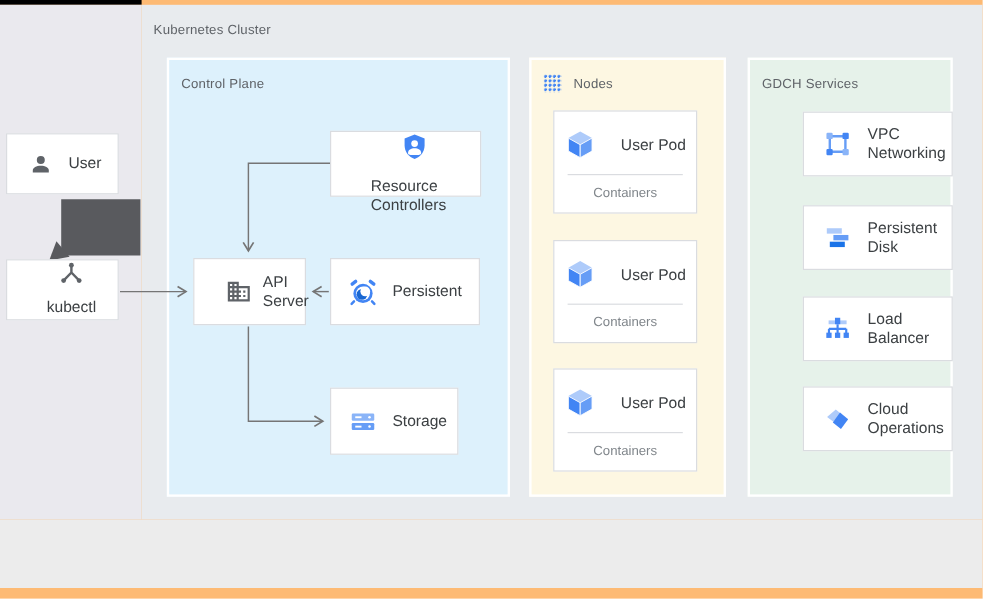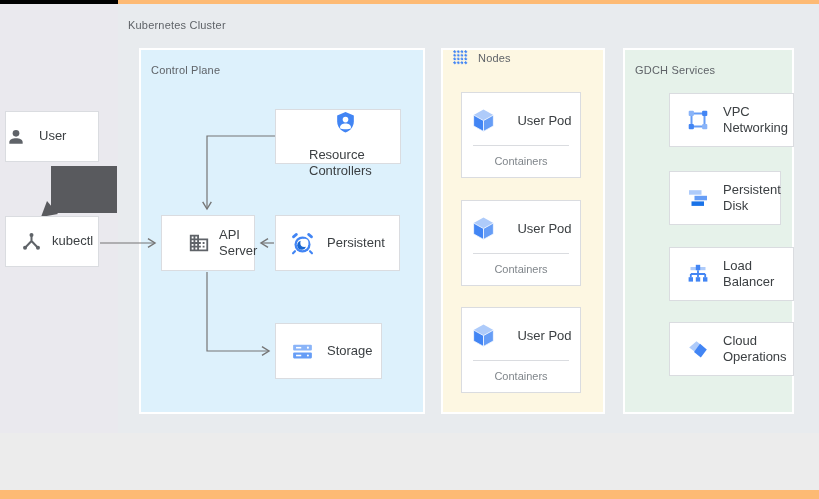--- a/index.html
+++ b/index.html
@@ -20,33 +20,33 @@
   .panel-nodes{left:441px;width:164px;background:#fdf7e2;}
   .panel-gdch{left:623px;width:171px;background:#e6f2ea;}
 
   
   .card{position:absolute;background:#ffffff;border:1px solid #dadce0;box-sizing:border-box;
         display:flex;align-items:center;color:#3c4043;font-size:13px;line-height:1.25;}
   .card .lbl{min-width:0;}
   .gap13{gap:13px;padding-left:16px;margin-left:23px;}
   .gap12{gap:12px;padding-left:14px;}
   .api-pad{gap:9px;padding-left:26px;}
-  .side-pad{gap:13px;}
+  .side-pad{gap:13px;padding-left:18px;}
   .w64{width:72px;}
   .w70{width:74px;}
 
   
   .pod-card{position:absolute;left:461px;width:120px;height:86px;background:#fff;border:1px solid #dadce0;
             box-sizing:border-box;display:flex;flex-direction:column;align-items:center;color:#3c4043;}
   .pod-row{display:flex;align-items:center;gap:20px;height:50px;margin-top:2px;}
   .pod-row .lbl{font-size:13px;}
   .pod-div{width:96px;height:1px;background:#dadce0;}
   .pod-sub{font-size:11px;color:#80868b;margin-top:9px;}
 
-  .nodes-header{position:absolute;left:453px;top:50px;display:flex;align-items:center;gap:10px;}
+  .nodes-header{position:absolute;left:453px;top:62px;display:flex;align-items:center;gap:10px;}
   .dot-grid{width:15px;height:15px;
             background-image:radial-gradient(circle at 1.6px 1.6px,#4285f4 1.1px,rgba(0,0,0,0) 1.4px);
             background-size:3.7px 3.7px;}
 
   .icon{display:flex;flex:none;}
   svg{display:block;}
 
   .overlay{position:absolute;left:0;top:0;pointer-events:none;}
 </style>
 </head>
@@ -96,21 +96,21 @@
   <div class="card side-pad" style="left:5px;top:111px;width:94px;height:51px;">
     <span class="icon">
       <svg width="20" height="20" viewBox="0 0 24 24" fill="#5f6368">
         <circle cx="12" cy="7.6" r="4"></circle>
         <path d="M12 13.4c-4.4 0-8 1.8-8 4.6v2h16v-2c0-2.8-3.6-4.6-8-4.6z"></path>
       </svg>
     </span>
     <span class="lbl">User</span>
   </div>
 
-  <div class="card side-pad" style="left:5px;top:216px;width:94px;height:51px;padding-left:15px;gap:10px;">
+  <div class="card side-pad" style="left:5px;top:216px;width:94px;height:51px;padding-left:15px;gap:10px;flex-direction:column;">
     <span class="icon">
       <svg width="21" height="21" viewBox="0 0 24 24">
         <g stroke="#5f6368" stroke-width="2.3" fill="none">
           <path d="M12 5v6.5 M12 11.5 L5.2 18.5 M12 11.5 L18.8 18.5"></path>
         </g>
         <g fill="#5f6368">
           <circle cx="12" cy="4.6" r="2.3"></circle>
           <circle cx="4.6" cy="19.2" r="2.3"></circle>
           <circle cx="19.4" cy="19.2" r="2.3"></circle>
         </g>
@@ -219,21 +219,21 @@
         <rect x="5.5" y="5.5" width="13" height="13" rx="2" fill="none" stroke="#669df6" stroke-width="2"></rect>
         <rect x="2.7" y="2.7" width="5.2" height="5.2" rx="1" fill="#8ab4f8"></rect>
         <rect x="16.1" y="2.7" width="5.2" height="5.2" rx="1" fill="#4285f4"></rect>
         <rect x="2.7" y="16.1" width="5.2" height="5.2" rx="1" fill="#4285f4"></rect>
         <rect x="16.1" y="16.1" width="5.2" height="5.2" rx="1" fill="#8ab4f8"></rect>
       </svg>
     </span>
     <span class="lbl w70">VPC Networking</span>
   </div>
 
-  <div class="card gap13" style="left:646px;top:171px;width:112px;height:54px;">
+  <div class="card gap13" style="left:646px;top:171px;width:125px;height:54px;">
     <span class="icon">
       <svg width="24" height="24" viewBox="0 0 24 24">
         <rect x="3" y="4.2" width="12.5" height="4.5" fill="#aecbfa"></rect>
         <rect x="8.5" y="9.8" width="12.5" height="4.5" fill="#669df6"></rect>
         <rect x="5.5" y="15.4" width="12.5" height="4.5" fill="#1a73e8"></rect>
       </svg>
     </span>
     <span class="lbl w70">Persistent Disk</span>
   </div>
 

